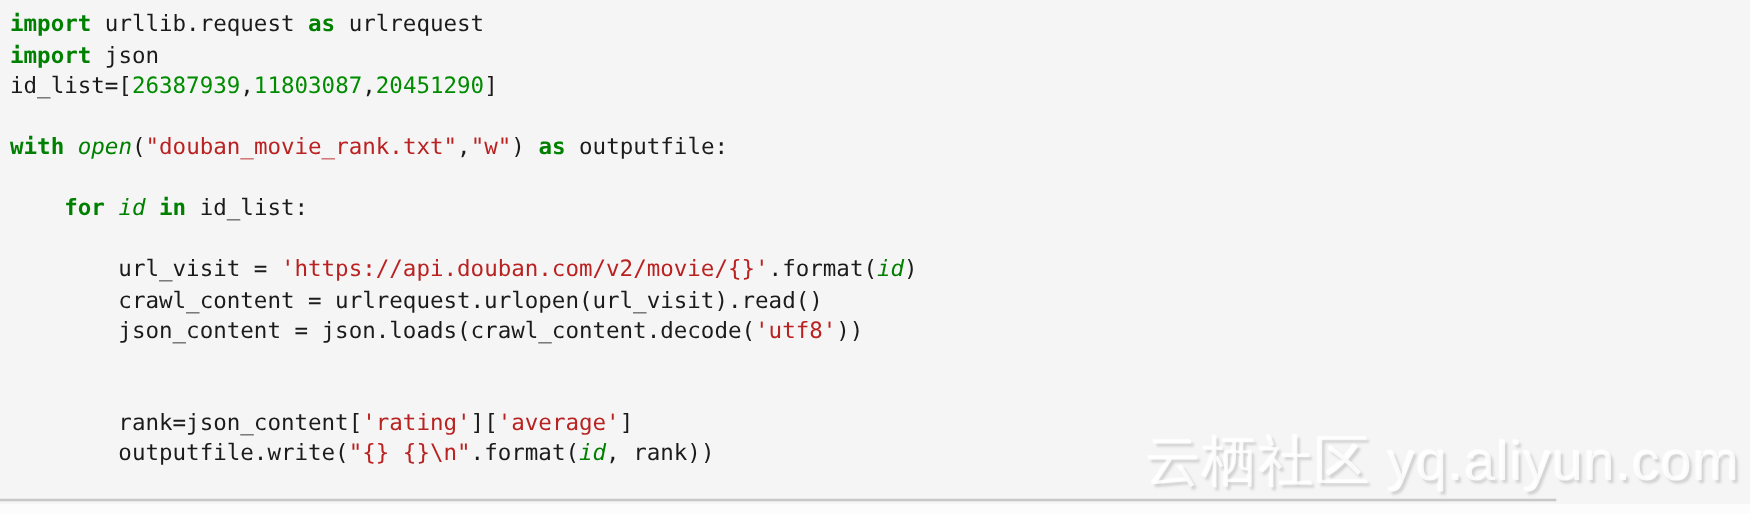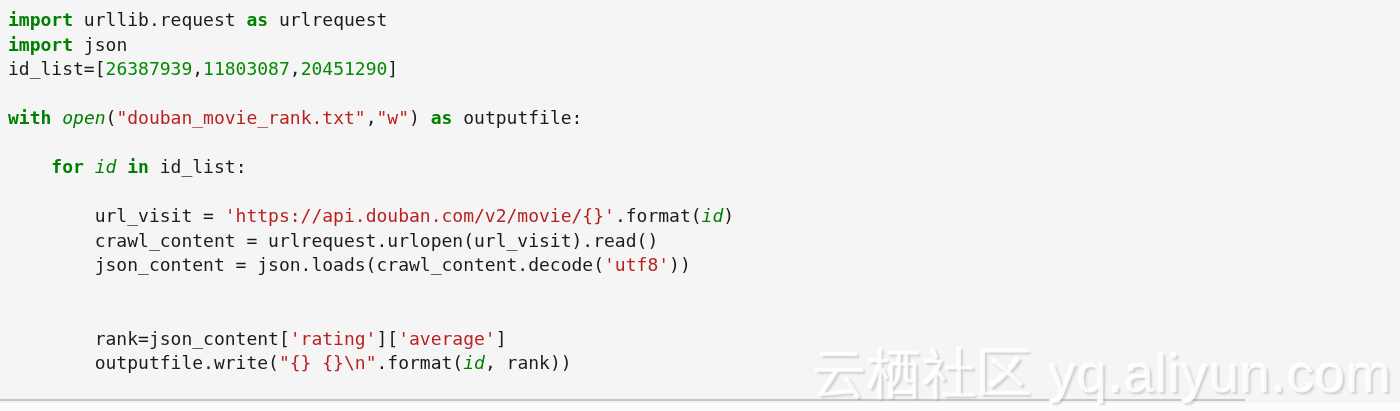--- a/index.html
+++ b/index.html
@@ -48,23 +48,23 @@
   .str { color: var(--string_red); }
   .pl  { color: var(--plain_text); }
   .bottom-strip {
     position: absolute;
     left: 0; top: 403px;
     width: 1400px; height: 8px;
     background: var(--strip_bg);
   }
   .watermark {
     position: absolute;
-    right: 8px; bottom: 0;
+    right: 8px; bottom: 12px;
     font-family: "Liberation Sans", sans-serif;
-    font-size: 54px;
+    font-size: 44px;
     letter-spacing: 1px;
     white-space: nowrap;
     color: rgba(255,255,255,0.85);
     text-shadow: 2px 2px 2px rgba(155,155,155,0.40),
                  -1px -1px 1px rgba(255,255,255,0.95);
     pointer-events: none;
   }
 </style>
 </head>
 <body>

